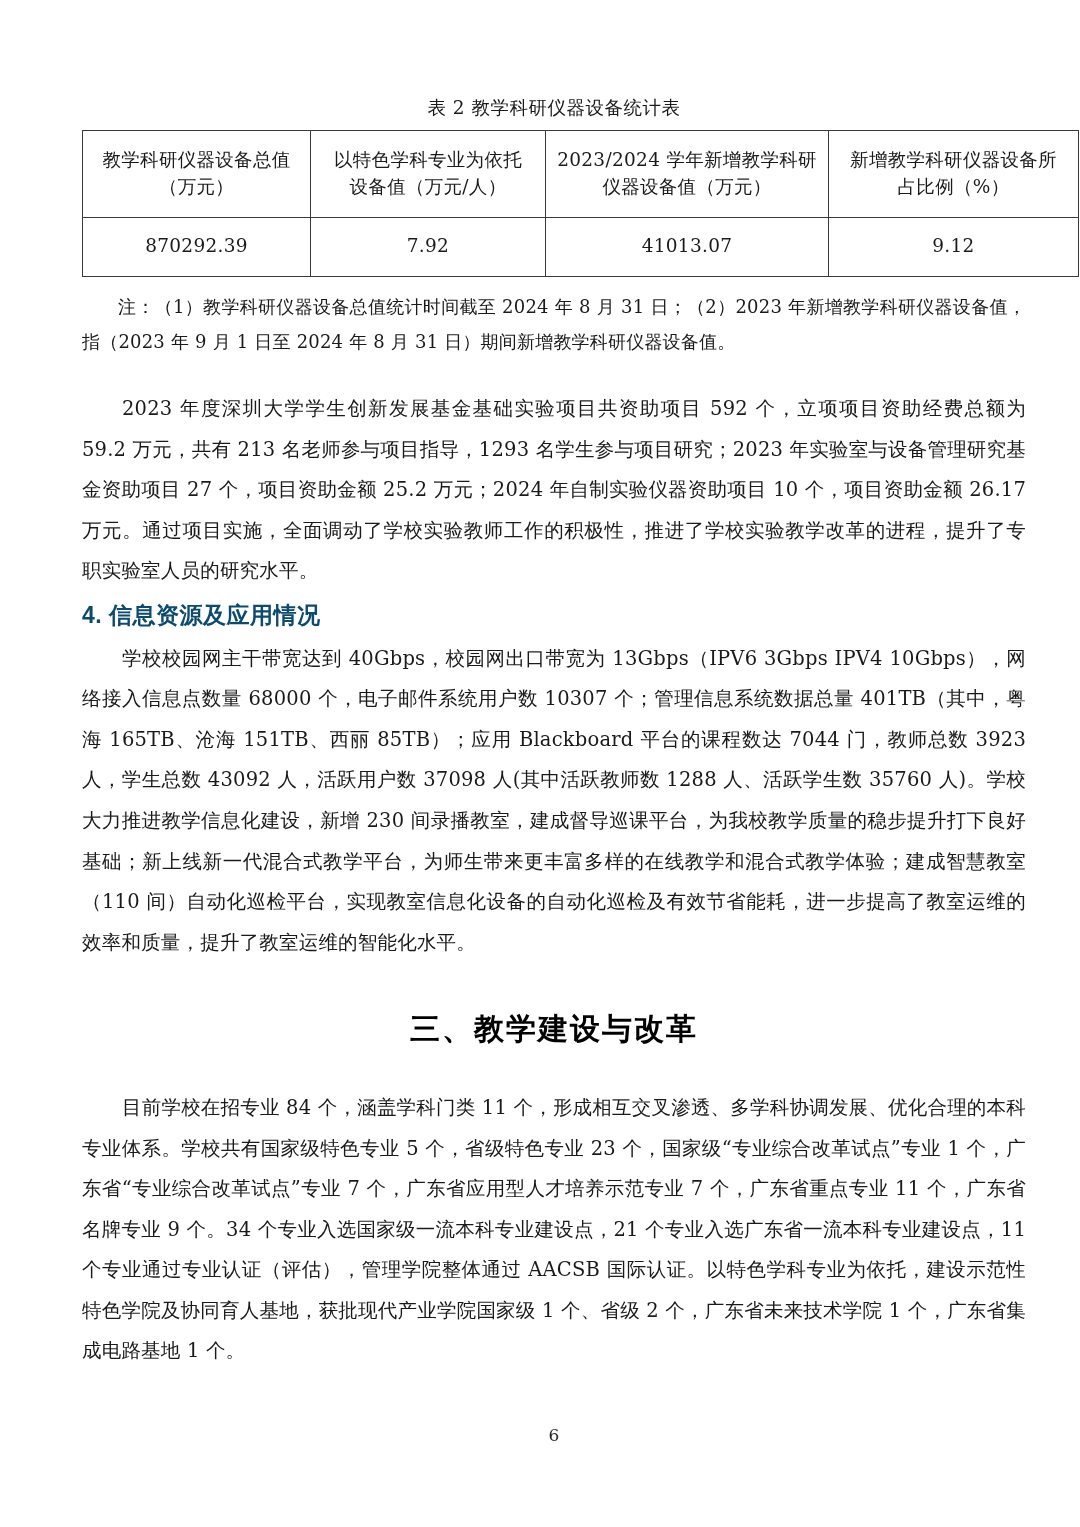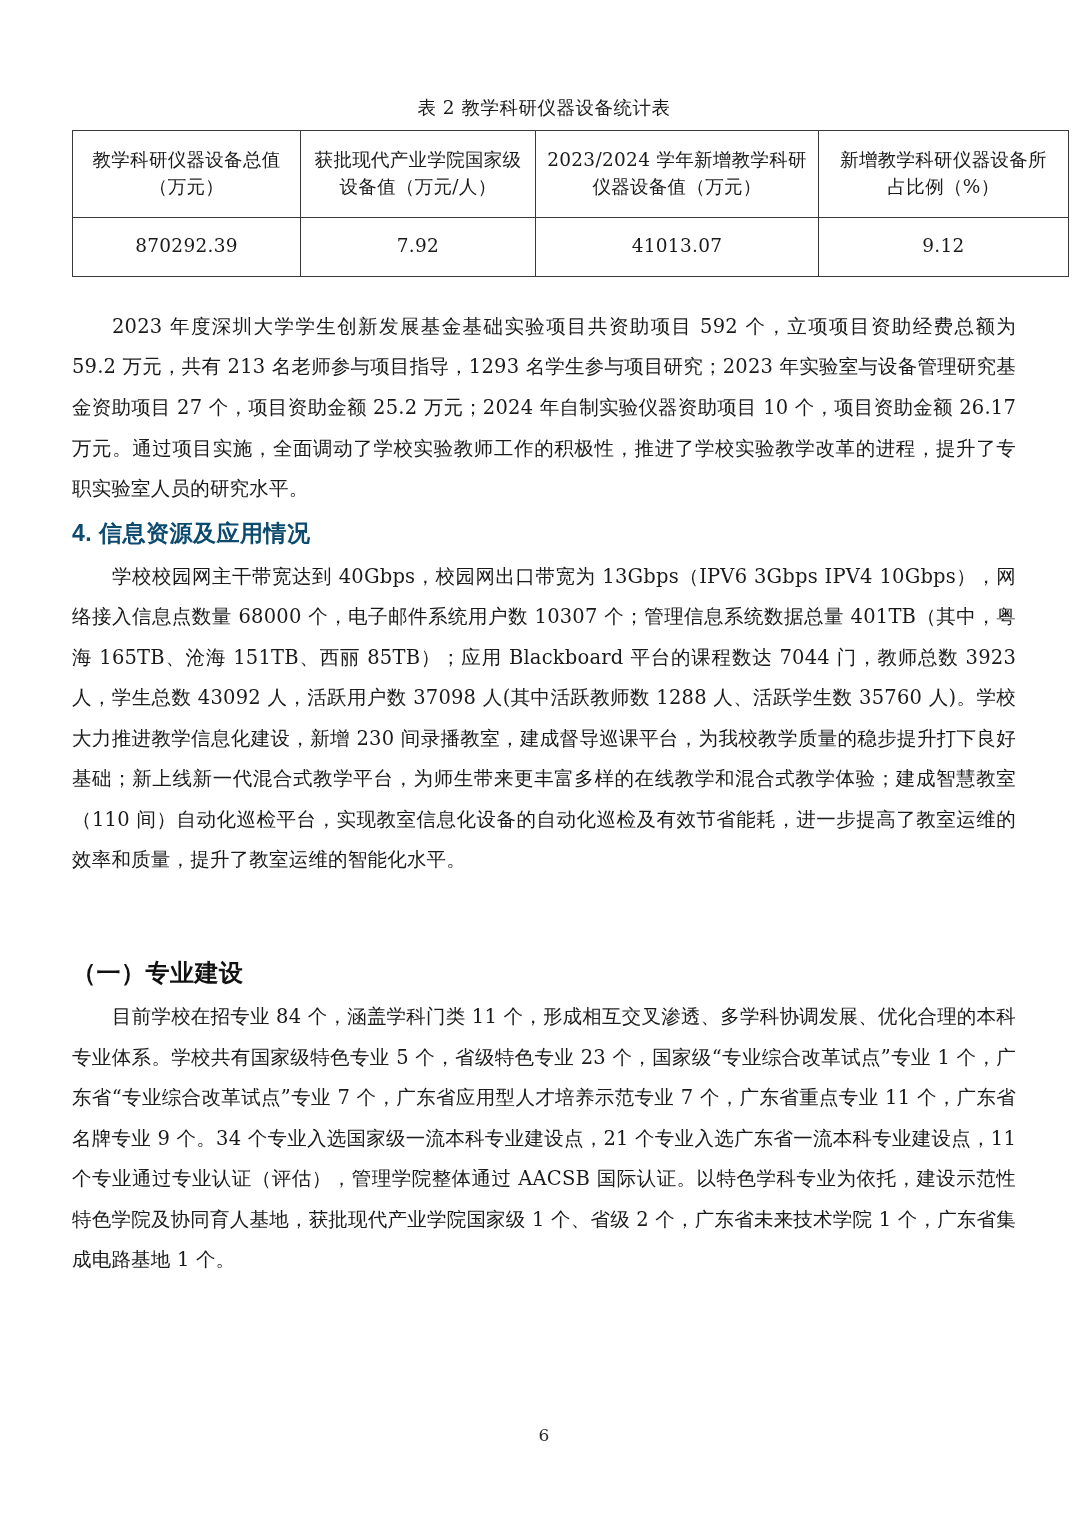--- a/index.html
+++ b/index.html
@@ -10,21 +10,21 @@
   body {
     width: 1080px;
     height: 1527px;
     font-family: "DejaVu Serif", "Liberation Serif", serif;
     color: #1a1a1a;
     position: relative;
     overflow: hidden;
   }
   .page {
     position: absolute;
-    left: 4px;
+    left: 14px;
     top: 0;
     width: 1000px;
     height: 1527px;
     padding: 0;
     box-sizing: border-box;
   }
   .content {
     position: absolute;
     left: 68px;
     top: 95px;
@@ -142,62 +142,63 @@
     <div class="table-caption">表 2 教学科研仪器设备统计表</div>
 
     <table class="stat-table">
       <tbody>
         <tr class="header-row">
           <td class="col1">
             <div>教学科研仪器设备总值</div>
             <div>（万元）</div>
           </td>
           <td class="col2">
-            <div>获批现代产业学院国家级</div>
+            <div>以特色学科专业为依托</div>
             <div>设备值（万元/人）</div>
           </td>
           <td class="col3">
             <div>2023/2024 学年新增教学科研</div>
             <div>仪器设备值（万元）</div>
           </td>
           <td class="col4">
             <div>新增教学科研仪器设备所</div>
             <div>占比例（%）</div>
           </td>
         </tr>
         <tr class="data-row">
           <td class="col1">870292.39</td>
           <td class="col2">7.92</td>
           <td class="col3">41013.07</td>
           <td class="col4">9.12</td>
         </tr>
       </tbody>
     </table>
 
+    <div class="note"><span class="indent"></span><span>注：（1）教学科研仪器设备总值统计时间截至 2024 年 8 月 31 日；（2）2023 年新增教学科研仪器设备值，指（2023 年 9 月 1 日至 2024 年 8 月 31 日）期间新增教学科研仪器设备值。</span></div>
 
     <div class="gap-lg"></div>
 
     <p class="para">2023 年度深圳大学学生创新发展基金基础实验项目共资助项目 592 个，立项项目资助经费总额为 59.2 万元，共有 213 名老师参与项目指导，1293 名学生参与项目研究；2023 年实验室与设备管理研究基金资助项目 27 个，项目资助金额 25.2 万元；2024 年自制实验仪器资助项目 10 个，项目资助金额 26.17 万元。通过项目实施，全面调动了学校实验教师工作的积极性，推进了学校实验教学改革的进程，提升了专职实验室人员的研究水平。</p>
 
     <div class="gap-sm"></div>
 
     <h3 class="sub-heading">4. 信息资源及应用情况</h3>
 
     <div class="gap-sm"></div>
 
     <p class="para">学校校园网主干带宽达到 40Gbps，校园网出口带宽为 13Gbps（IPV6 3Gbps IPV4 10Gbps），网络接入信息点数量 68000 个，电子邮件系统用户数 10307 个；管理信息系统数据总量 401TB（其中，粤海 165TB、沧海 151TB、西丽 85TB）；应用 Blackboard 平台的课程数达 7044 门，教师总数 3923 人，学生总数 43092 人，活跃用户数 37098 人(其中活跃教师数 1288 人、活跃学生数 35760 人)。学校大力推进教学信息化建设，新增 230 间录播教室，建成督导巡课平台，为我校教学质量的稳步提升打下良好基础；新上线新一代混合式教学平台，为师生带来更丰富多样的在线教学和混合式教学体验；建成智慧教室（110 间）自动化巡检平台，实现教室信息化设备的自动化巡检及有效节省能耗，进一步提高了教室运维的效率和质量，提升了教室运维的智能化水平。</p>
 
 
     <div class="gap-lg"></div>
     <div class="gap-md"></div>
 
+    <h2 class="main-heading">三、教学建设与改革</h2>
 
     <div class="gap-lg"></div>
 
-    <h3 class="part-heading">（一）专业建设</h3>
 
     <div class="gap-sm"></div>
 
     <p class="para">目前学校在招专业 84 个，涵盖学科门类 11 个，形成相互交叉渗透、多学科协调发展、优化合理的本科专业体系。学校共有国家级特色专业 5 个，省级特色专业 23 个，国家级“专业综合改革试点”专业 1 个，广东省“专业综合改革试点”专业 7 个，广东省应用型人才培养示范专业 7 个，广东省重点专业 11 个，广东省名牌专业 9 个。34 个专业入选国家级一流本科专业建设点，21 个专业入选广东省一流本科专业建设点，11 个专业通过专业认证（评估），管理学院整体通过 AACSB 国际认证。以特色学科专业为依托，建设示范性特色学院及协同育人基地，获批现代产业学院国家级 1 个、省级 2 个，广东省未来技术学院 1 个，广东省集成电路基地 1 个。</p>
 
   </div>
 
   <div class="page-number">6</div>
 
 </div>

